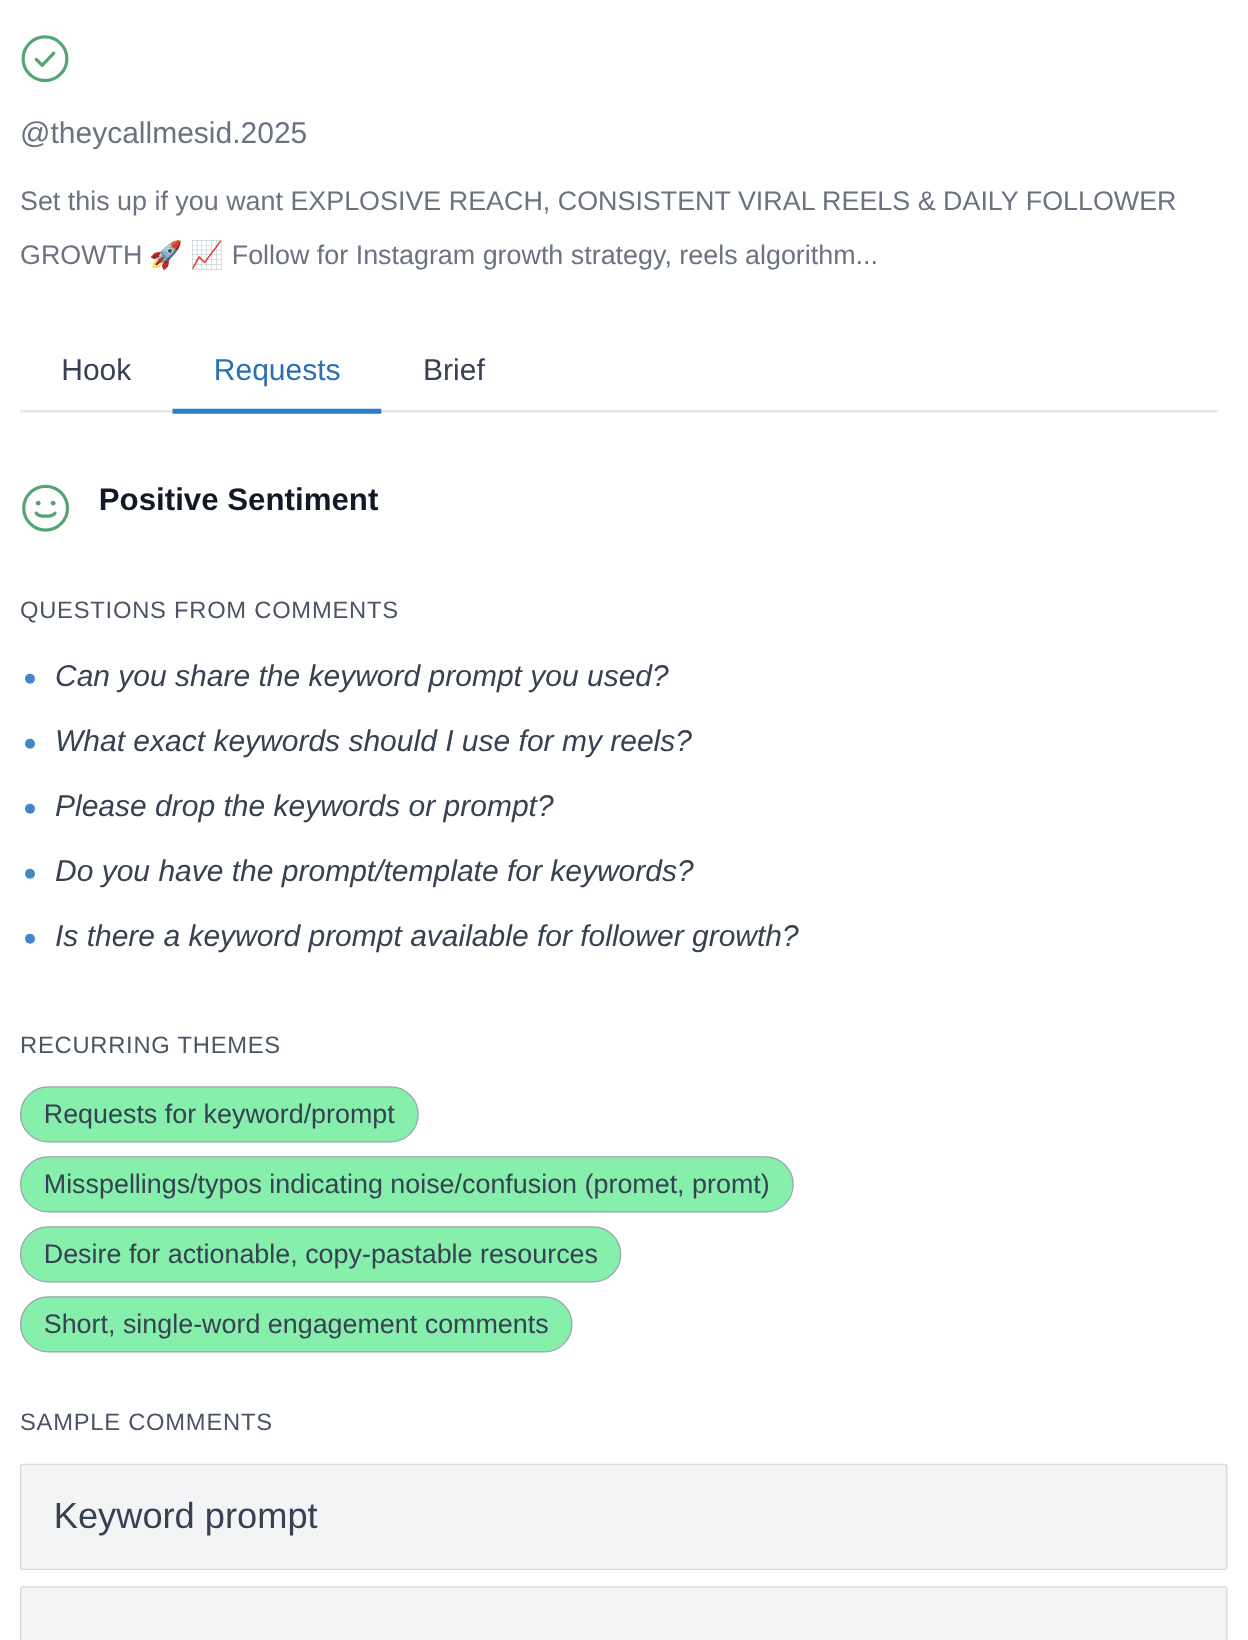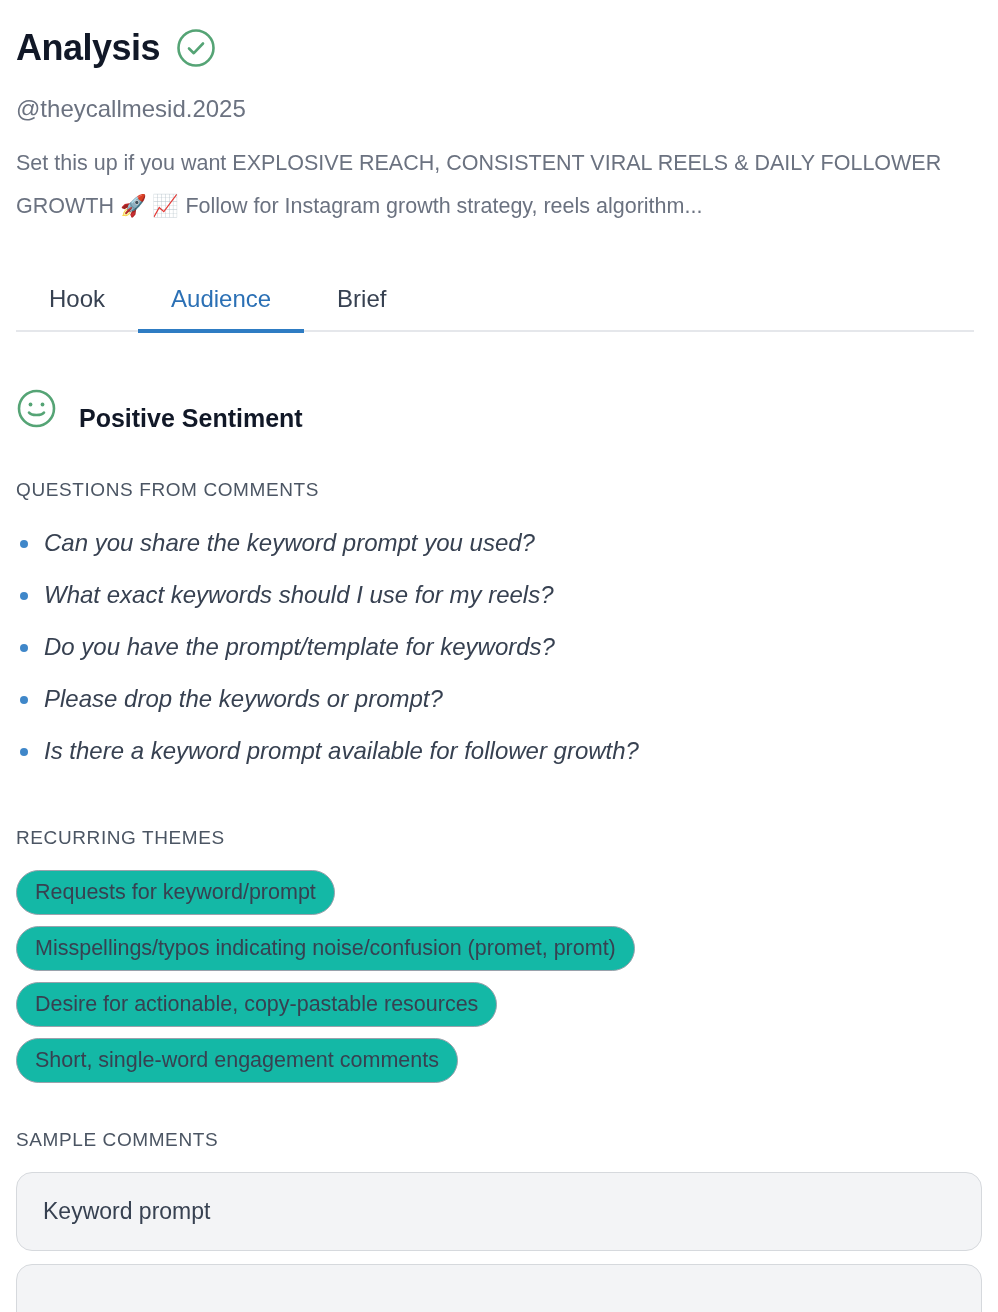--- a/index.html
+++ b/index.html
@@ -50,21 +50,21 @@
     margin-bottom: -3px;
   }
   .tab.active {
     color: #2b70b5;
     border-bottom-color: #2e7cc3;
   }
 
   
   .sentiment-row {
     margin-top: 56px;
-    display: flex; align-items: flex-end; gap: 22px;
+    display: flex; align-items: flex-start; gap: 22px;
   }
   .sentiment-label { font-size: 25px; font-weight: 700; color: #111827; }
 
   
   .section-header {
     font-size: 19px; font-weight: 500; color: #4b5563;
     letter-spacing: 0.6px;
   }
   .questions-header { margin-top: 46px; }
 
@@ -82,69 +82,68 @@
     width: 8px; height: 8px; margin-top: -3px;
     border-radius: 50%;
     background: #3f87c9;
   }
 
   
   .themes-header { margin-top: 50px; }
   .themes-list { margin-top: 21px; }
   .theme-pill {
     display: table;
-    background: #14b8a6;
+    background: #86efac;
     border: 1.5px solid #9aa2ac;
     border-radius: 23px;
     padding: 9px 18px;
     font-size: 21.5px; color: #374151;
     margin-bottom: 11px;
     white-space: nowrap;
   }
   .theme-pill:last-child { margin-bottom: 0; }
 
   
   .samples-header { margin-top: 46px; }
   .sample-card {
     margin-top: 21px;
     width: 966px;
     background: #f3f4f6;
     border: 1.5px solid #d6d9dd;
-    border-radius: 16px;
+    border-radius: 2px;
     padding: 25px 26px;
-    font-size: 23px; color: #374151;
+    font-size: 29px; color: #374151;
     min-height: 76px;
   }
   .sample-card.partial {
     margin-top: 13px;
     min-height: 70px;
   }
 </style>
 </head>
 <body>
 
 <div class="container">
 
   <div class="title-row">
-    <h1 class="page-title">Analysis</h1>
     <span class="check-icon">
       <svg width="40" height="40" viewBox="0 0 40 40" fill="none">
         <circle cx="20" cy="20" r="17.5" stroke="#55a475" stroke-width="2.6"></circle>
         <path d="M13 20.5 L17.8 25.2 L27 15.5" stroke="#55a475" stroke-width="2.6" stroke-linecap="round" stroke-linejoin="round" fill="none"></path>
       </svg>
     </span>
   </div>
 
   <div class="handle">@theycallmesid.2025</div>
 
   <div class="description">Set this up if you want EXPLOSIVE REACH, CONSISTENT VIRAL REELS &amp; DAILY FOLLOWER GROWTH 🚀 📈 Follow for Instagram growth strategy, reels algorithm...</div>
 
   <div class="tabs">
     <div class="tab">Hook</div>
-    <div class="tab active">Audience</div>
+    <div class="tab active">Requests</div>
     <div class="tab">Brief</div>
   </div>
 
   <div class="sentiment-row">
     <span class="sentiment-icon">
       <svg width="41" height="41" viewBox="0 0 41 41" fill="none">
         <circle cx="20.5" cy="20.5" r="17.5" stroke="#55a475" stroke-width="2.6"></circle>
         <circle cx="14.5" cy="16.5" r="1.9" fill="#55a475"></circle>
         <circle cx="26.5" cy="16.5" r="1.9" fill="#55a475"></circle>
         <path d="M13 24.5 C15 27.8, 26 27.8, 28 24.5" stroke="#55a475" stroke-width="2.6" stroke-linecap="round" fill="none"></path>
@@ -158,25 +157,25 @@
     <li class="question-item">
       <span class="bullet-dot"></span>
       <span>Can you share the keyword prompt you used?</span>
     </li>
     <li class="question-item">
       <span class="bullet-dot"></span>
       <span>What exact keywords should I use for my reels?</span>
     </li>
     <li class="question-item">
       <span class="bullet-dot"></span>
-      <span>Do you have the prompt/template for keywords?</span>
+      <span>Please drop the keywords or prompt?</span>
     </li>
     <li class="question-item">
       <span class="bullet-dot"></span>
-      <span>Please drop the keywords or prompt?</span>
+      <span>Do you have the prompt/template for keywords?</span>
     </li>
     <li class="question-item">
       <span class="bullet-dot"></span>
       <span>Is there a keyword prompt available for follower growth?</span>
     </li>
   </ul>
 
   <div class="section-header themes-header">RECURRING THEMES</div>
   <div class="themes-list">
     <div class="theme-pill">Requests for keyword/prompt</div>

